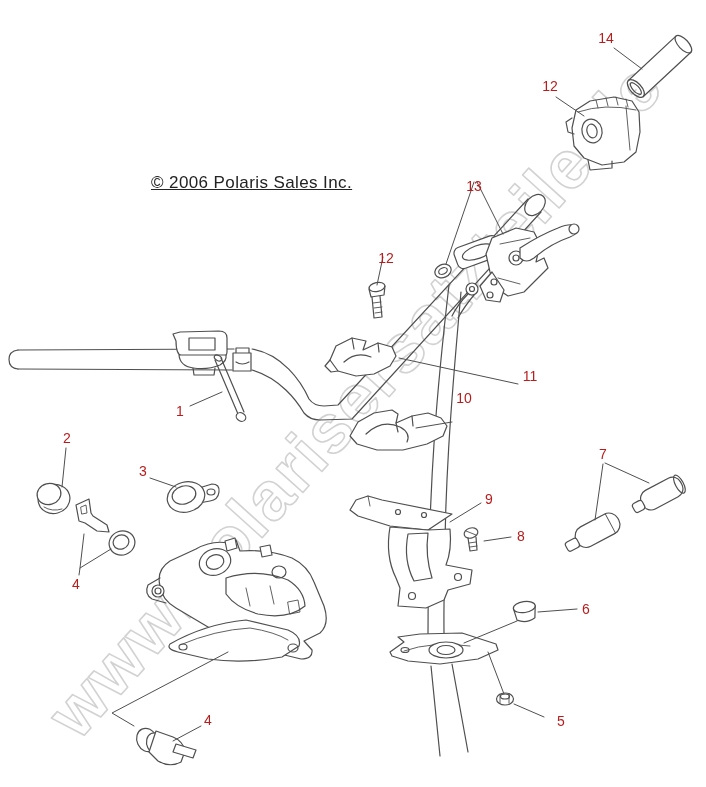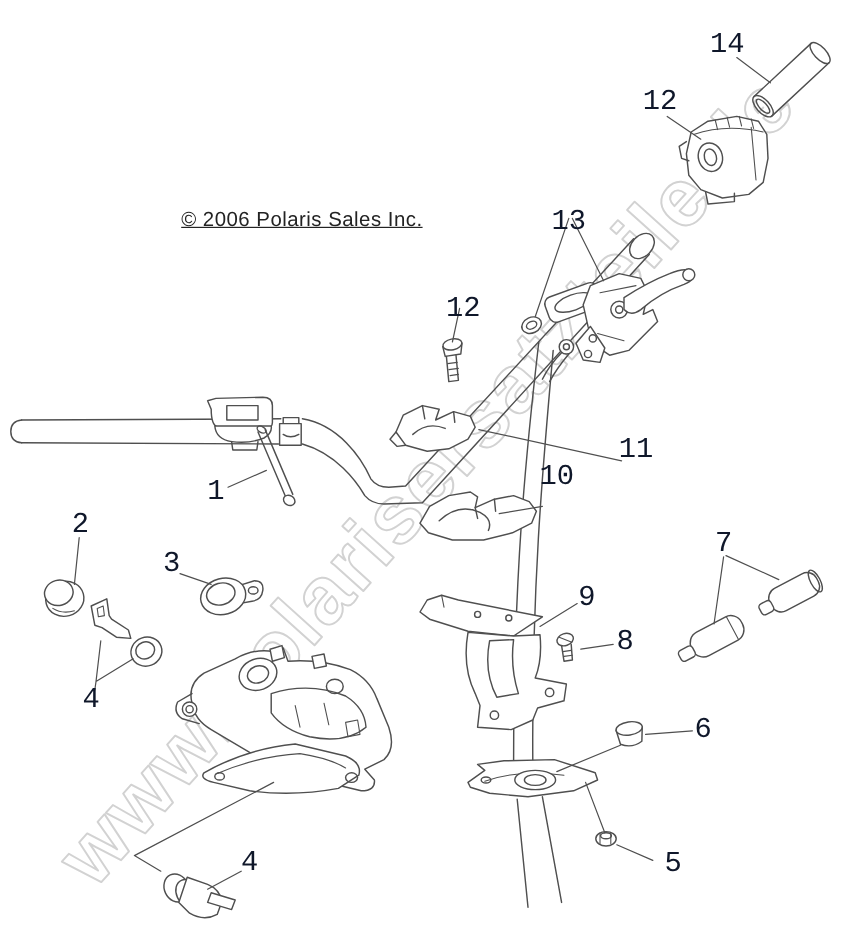--- a/index.html
+++ b/index.html
@@ -7,21 +7,21 @@
     position:relative;width:706px;height:787px;background:#ffffff;
     font-family:"Liberation Sans",sans-serif;overflow:hidden;
   }
   .stage svg{position:absolute;left:0;top:0;}
   .copyright{
     position:absolute;left:151px;top:173px;font-size:17px;color:#232323;
     letter-spacing:.4px;white-space:nowrap;text-decoration:underline;
   }
   .callout{
     position:absolute;transform:translate(-50%,-50%);
-    font-size:24px;color:#0f172a;line-height:1;white-space:nowrap;font-family:Liberation Mono, monospace;
+    font-size:14px;color:#b91c1c;line-height:1;white-space:nowrap;
   }
 </style>
 </head>
 <body>
 
 <div class="stage">
 
   <svg width="706" height="787" viewBox="0 0 706 787" stroke="#4f4f4f" fill="none" stroke-width="1.2" stroke-linecap="round" stroke-linejoin="round">
 
     <text transform="rotate(-48 353 398)" x="353" y="424" text-anchor="middle" font-family="Liberation Sans, sans-serif" font-size="68" font-weight="bold" letter-spacing="2" fill="#ffffff" stroke="#d2d2d2" stroke-width="1.6">www.polarisersatzteile.de</text>

